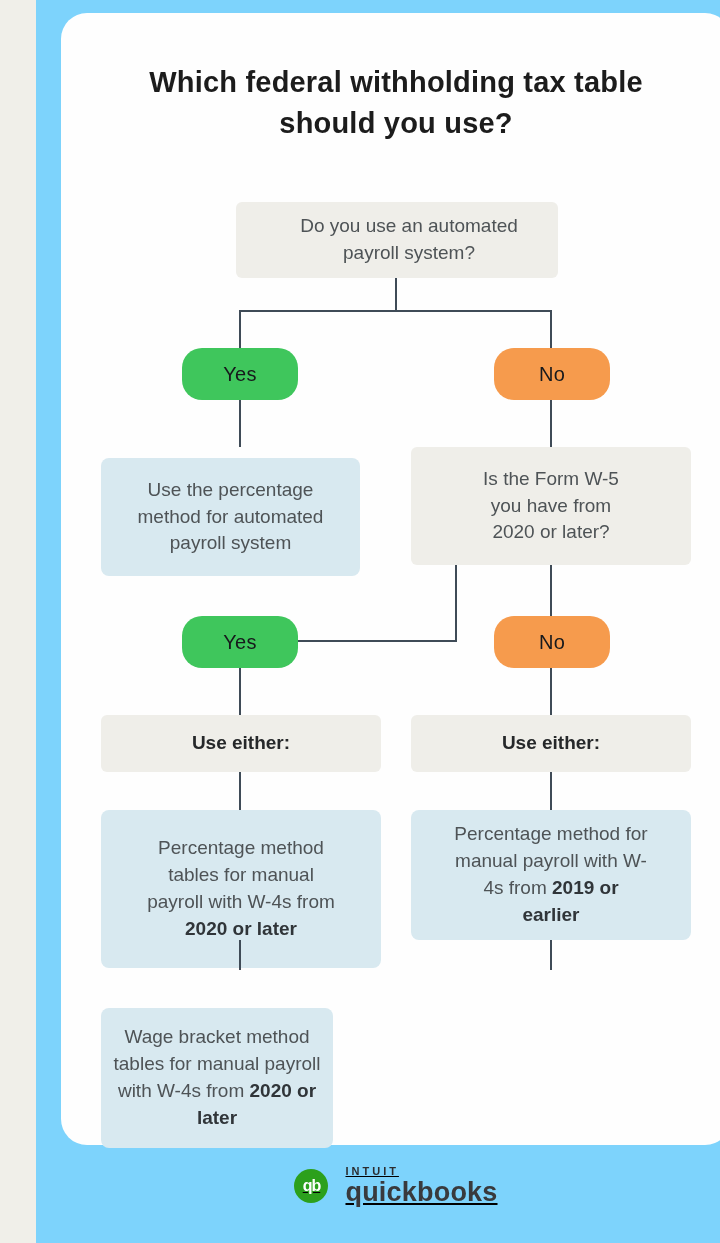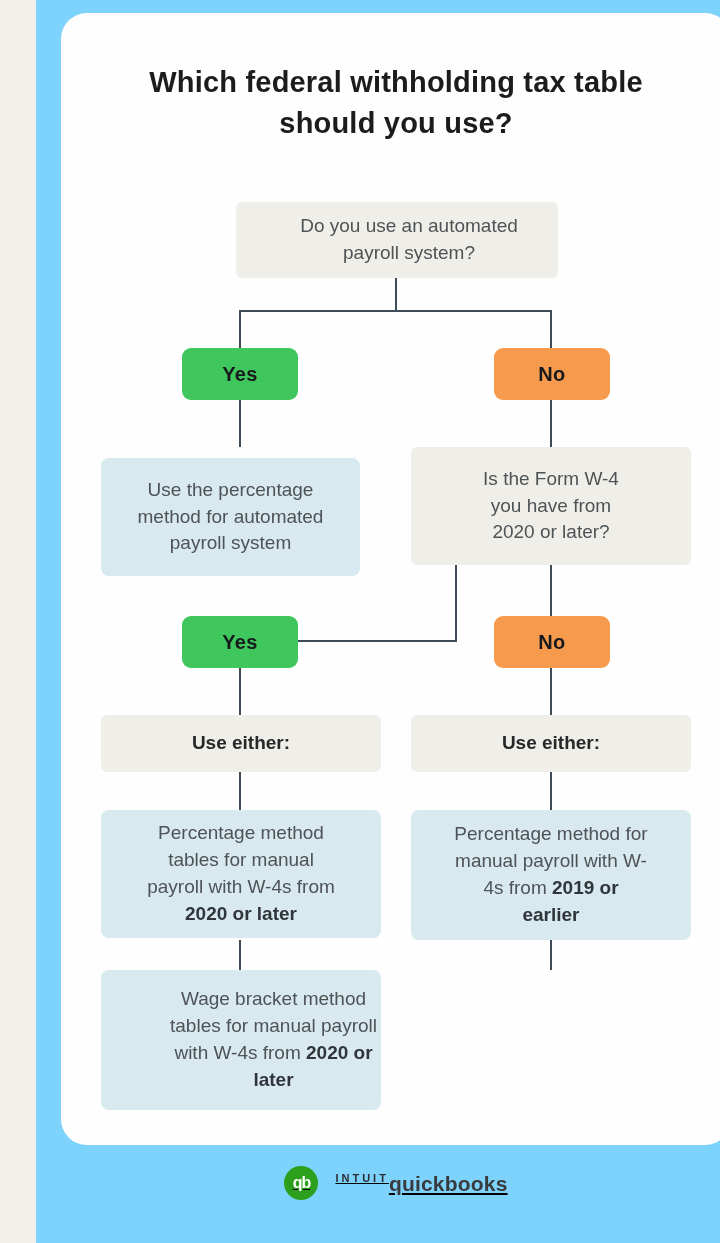--- a/index.html
+++ b/index.html
@@ -43,26 +43,26 @@
     font-size: 19px;
     line-height: 1.42;
     color: #4e5356;
   }
   .gray-box { background: #efeee9; border-radius: 6px; }
   .blue-box { background: #d8e9f0; border-radius: 8px; }
   .node .inner { display: inline-block; }
   .badge {
     position: absolute;
     width: 116px; height: 52px;
-    border-radius: 9px;
+    border-radius: 20px;
     display: flex;
     align-items: center;
     justify-content: center;
     font-size: 20px;
-    font-weight: 700;
+    font-weight: 400;
     color: #17191c;
     letter-spacing: 0.3px;
   }
   .badge.green { background: #3fc65c; }
   .badge.orange { background: #f69b4d; text-align: center; }
   .use-either { font-weight: 700; color: #26282a; }
   .result b, .result .bold-part { font-weight: 700; color: #303539; }
   .line {
     position: absolute;
     background: #3f4b57;
@@ -84,30 +84,30 @@
     border-radius: 50%;
     background: #2ca01c;
     display: flex;
     align-items: center;
     justify-content: center;
     color: #ffffff;
     font-weight: 800;
     font-size: 16px;
     letter-spacing: -1px;
   }
-  .brand-text { display: flex; flex-direction: row; line-height: 1; }
+  .brand-text { display: flex; flex-direction: column; line-height: 1; }
   .brand-top {
     font-size: 11px;
     font-weight: 800;
     letter-spacing: 3px;
     color: #2b2d30;
     margin-bottom: 2px;
   }
   .brand-bottom {
-    font-size: 21px;
+    font-size: 27px;
     font-weight: 800;
     color: #393a3d;
     letter-spacing: 0.2px;
   }
 </style>
 </head>
 <body>
 
 <div id="canvas">
 
@@ -127,21 +127,21 @@
   <div class="badge green" style="left:146px; top:348px;">Yes</div>
   <div class="badge orange" style="left:458px; top:348px;">No</div>
 
   <div class="line vline" style="left:203px; top:400px; height:47px;"></div>
   <div class="line vline" style="left:514px; top:400px; height:47px;"></div>
 
   <div class="node blue-box" style="left:65px; top:458px; width:259px; height:118px;">
     <span class="inner" style="max-width:210px;">Use the percentage method for automated payroll system</span>
   </div>
   <div class="node gray-box" style="left:375px; top:447px; width:280px; height:118px;">
-    <span class="inner" style="max-width:165px;">Is the Form W-4 you have from 2020 or later?</span>
+    <span class="inner" style="max-width:165px;">Is the Form W-5 you have from 2020 or later?</span>
   </div>
 
   <div class="line vline" style="left:419px; top:565px; height:77px;"></div>
   <div class="line hline" style="left:262px; top:640px; width:159px;"></div>
   <div class="line vline" style="left:514px; top:565px; height:51px;"></div>
 
   <div class="badge green" style="left:146px; top:616px;">Yes</div>
   <div class="badge orange" style="left:458px; top:616px;">No</div>
 
   <div class="line vline" style="left:203px; top:668px; height:47px;"></div>
@@ -150,35 +150,35 @@
   <div class="node gray-box use-either" style="left:65px; top:715px; width:280px; height:57px;">
     <span class="inner">Use either:</span>
   </div>
   <div class="node gray-box use-either" style="left:375px; top:715px; width:280px; height:57px;">
     <span class="inner">Use either:</span>
   </div>
 
   <div class="line vline" style="left:203px; top:772px; height:38px;"></div>
   <div class="line vline" style="left:514px; top:772px; height:38px;"></div>
 
-  <div class="node blue-box result" style="left:65px; top:810px; width:280px; height:128px;">
+  <div class="node blue-box result" style="left:65px; top:810px; width:280px; height:158px;">
     <span class="inner" style="max-width:200px;">
       <span>Percentage method tables for manual payroll with W-4s from </span><span class="bold-part">2020 or later</span>
     </span>
   </div>
   <div class="node blue-box result" style="left:375px; top:810px; width:280px; height:130px;">
     <span class="inner" style="max-width:195px;">
       <span>Percentage method for manual payroll with W-4s from </span><span class="bold-part">2019 or earlier</span>
     </span>
   </div>
 
   <div class="line vline" style="left:203px; top:940px; height:30px;"></div>
   <div class="line vline" style="left:514px; top:940px; height:30px;"></div>
 
-  <div class="node blue-box result" style="left:65px; top:970px; width:280px; height:140px;justify-content:flex-end;">
+  <div class="node blue-box result" style="left:65px; top:1008px; width:232px; height:140px;">
     <span class="inner" style="max-width:215px;">
       <span>Wage bracket method tables for manual payroll with W-4s from </span><span class="bold-part">2020 or later</span>
     </span>
   </div>
 
   <div class="footer">
     <div class="qb-circle">qb</div>
     <div class="brand-text">
       <span class="brand-top">INTUIT</span>
       <span class="brand-bottom">quickbooks</span>

